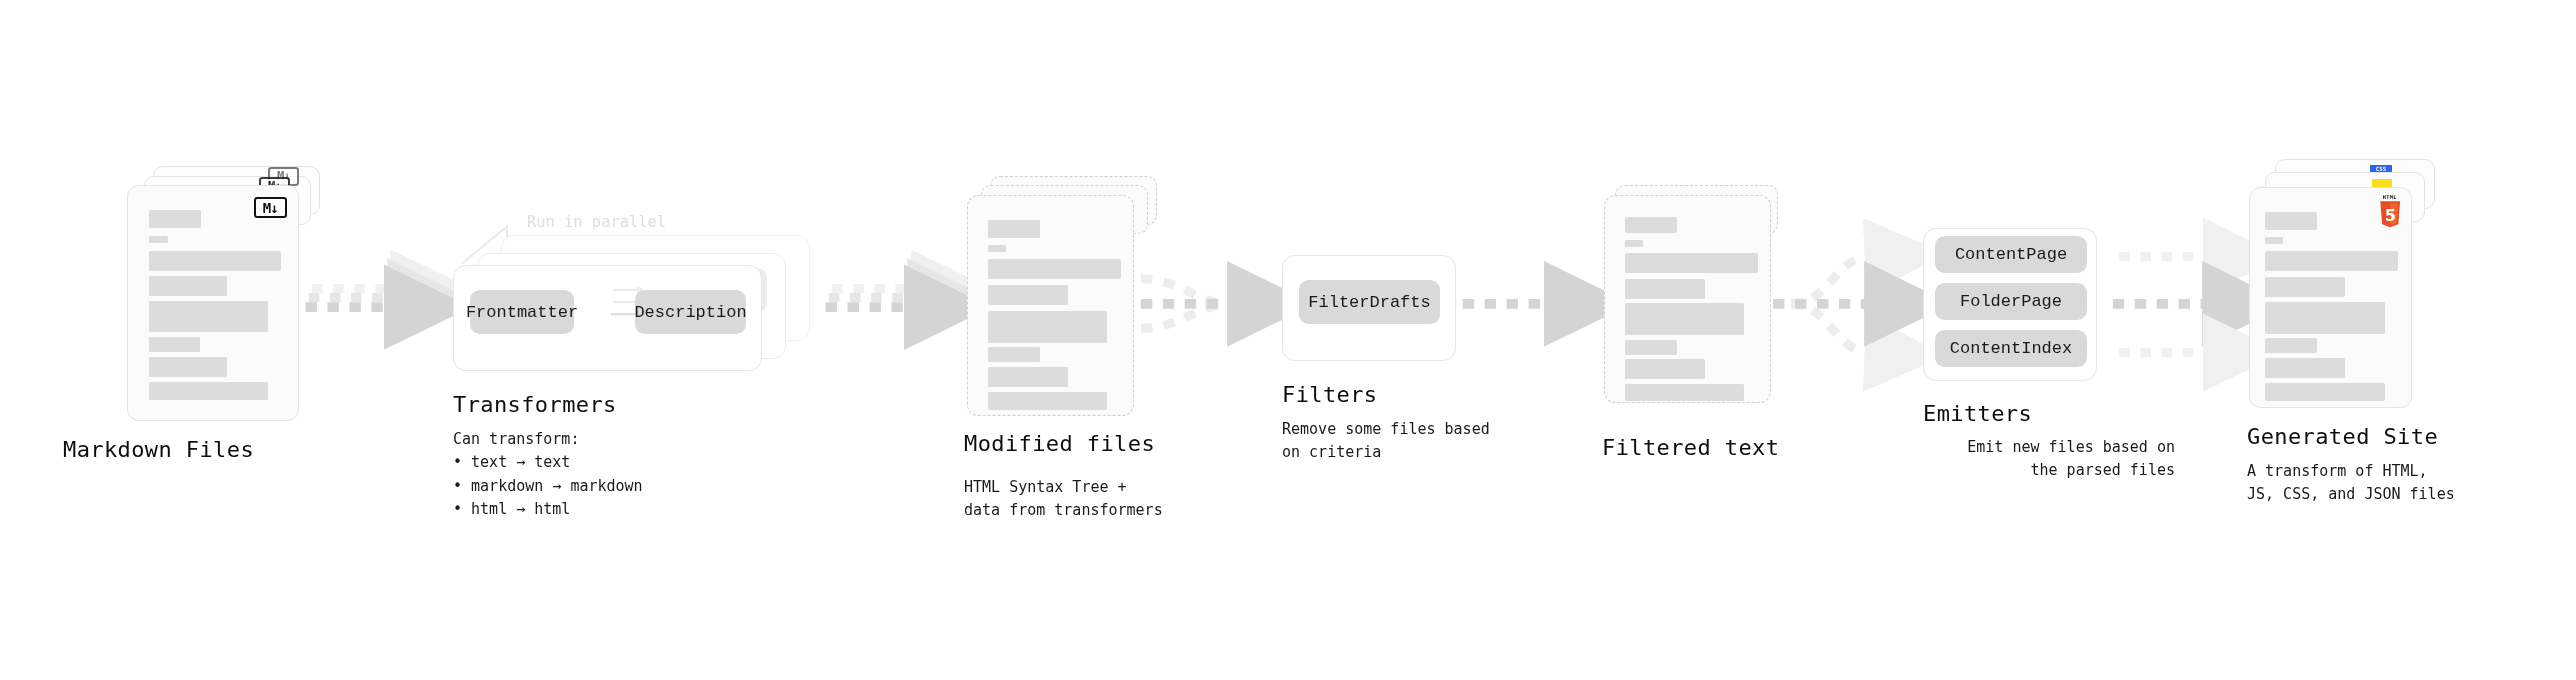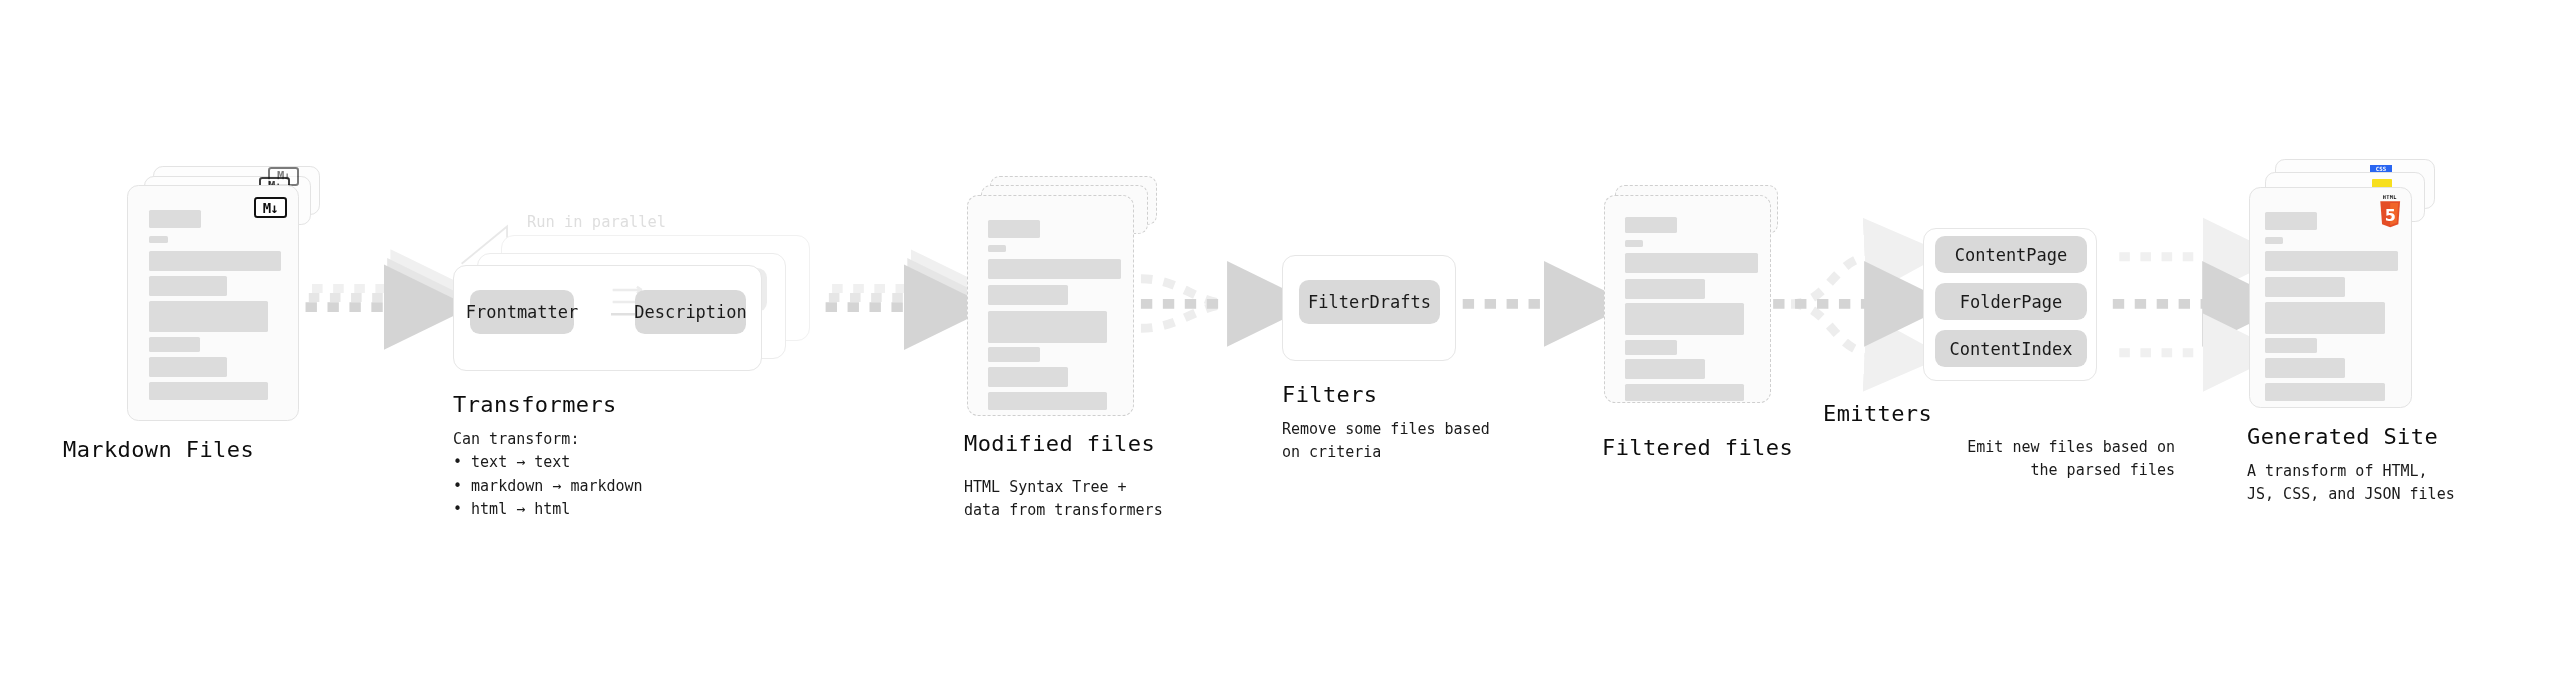--- a/index.html
+++ b/index.html
@@ -50,20 +50,21 @@
     background: #ffffff;
   }
   .chip {
     position: absolute;
     background: #d9d9d9;
     border-radius: 9.8px;
     display: flex; align-items: center; justify-content: center;
     color: #1a1a1a;
     font-size: 17px;
     white-space: nowrap;
+    font-family: Liberation Mono, monospace;
   }
   .chip.ghost-chip { background: #ececec; color: transparent; }
 
   
   .caption-title {
     position: absolute;
     font-size: 22px;
     color: #0d0d0d;
     white-space: nowrap;
     letter-spacing: 0.4px;
@@ -233,31 +234,31 @@
       <div class="bar" style="left:19.5px; top:21px;  width:52px;  height:16.3px;"></div>
       <div class="bar" style="left:19.5px; top:44px;  width:18.7px;  height:6.5px;"></div>
       <div class="bar" style="left:19.5px; top:57px;  width:133px; height:20.3px;"></div>
       <div class="bar" style="left:19.5px; top:83px; width:80px;  height:19.5px;"></div>
       <div class="bar" style="left:19.5px; top:107px; width:119px; height:32px;"></div>
       <div class="bar" style="left:19.5px; top:144px; width:52px;  height:14.6px;"></div>
       <div class="bar" style="left:19.5px; top:163px; width:80px;  height:19.5px;"></div>
       <div class="bar" style="left:19.5px; top:188px; width:119px; height:17px;"></div>
     </div>
 
-    <div class="caption-title" style="left:1602px; top:435px;">Filtered files</div>
+    <div class="caption-title" style="left:1602px; top:435px;">Filtered text</div>
   </div>
 
   <div class="abs" style="left:0; top:0; width:2145px; height:681px;">
 
     <div class="group-box" style="left:1923px; top:228px; width:174px; height:153px;"></div>
     <div class="chip" style="left:1935px; top:236px; width:152px; height:37px;">ContentPage</div>
     <div class="chip" style="left:1935px; top:283px; width:152px; height:37px;">FolderPage</div>
     <div class="chip" style="left:1935px; top:330px; width:152px; height:37px;">ContentIndex</div>
 
-    <div class="caption-title" style="left:1823px; top:401px;">Emitters</div>
+    <div class="caption-title" style="left:1923px; top:401px;">Emitters</div>
     <div class="caption-sub" style="left:1923px; top:436px; width:252px;text-align:right;">Emit new files based on
 the parsed files</div>
   </div>
 
   <div class="abs" style="left:0; top:0; width:2576px; height:681px;">
 
     <div class="doc ghost" style="left:2275px; top:159px; width:160px; height:50px; border-radius:9.8px;"></div>
     <div class="abs css-badge" style="left:2370px; top:165px; width:22px; height:12.2px;">
       <div style="background:#2965f1;height:9px;display:flex;align-items:center;justify-content:center;
                   font-size:5.7px;font-weight:700;color:#fff;letter-spacing:0;line-height:1;">CSS</div>

